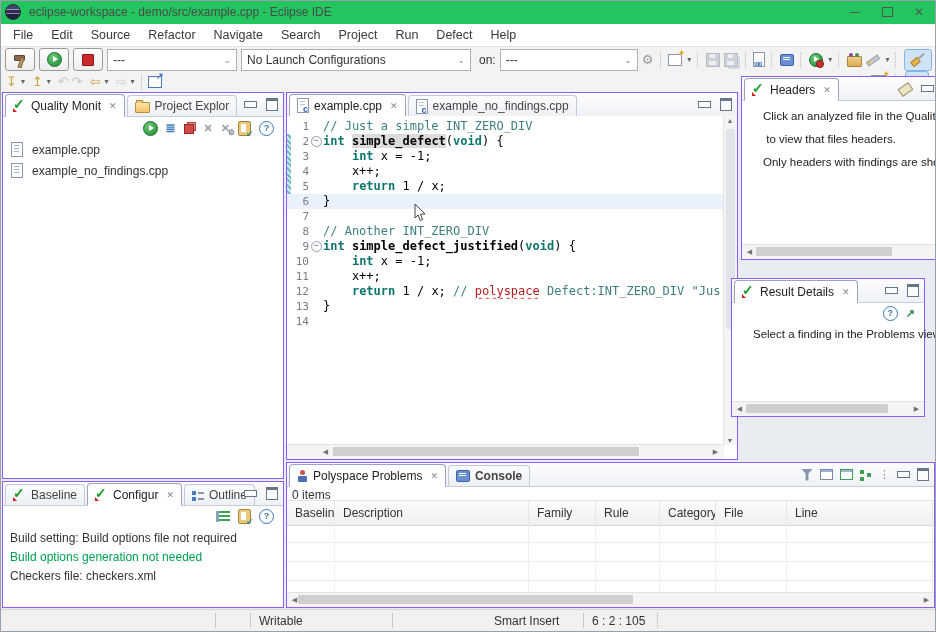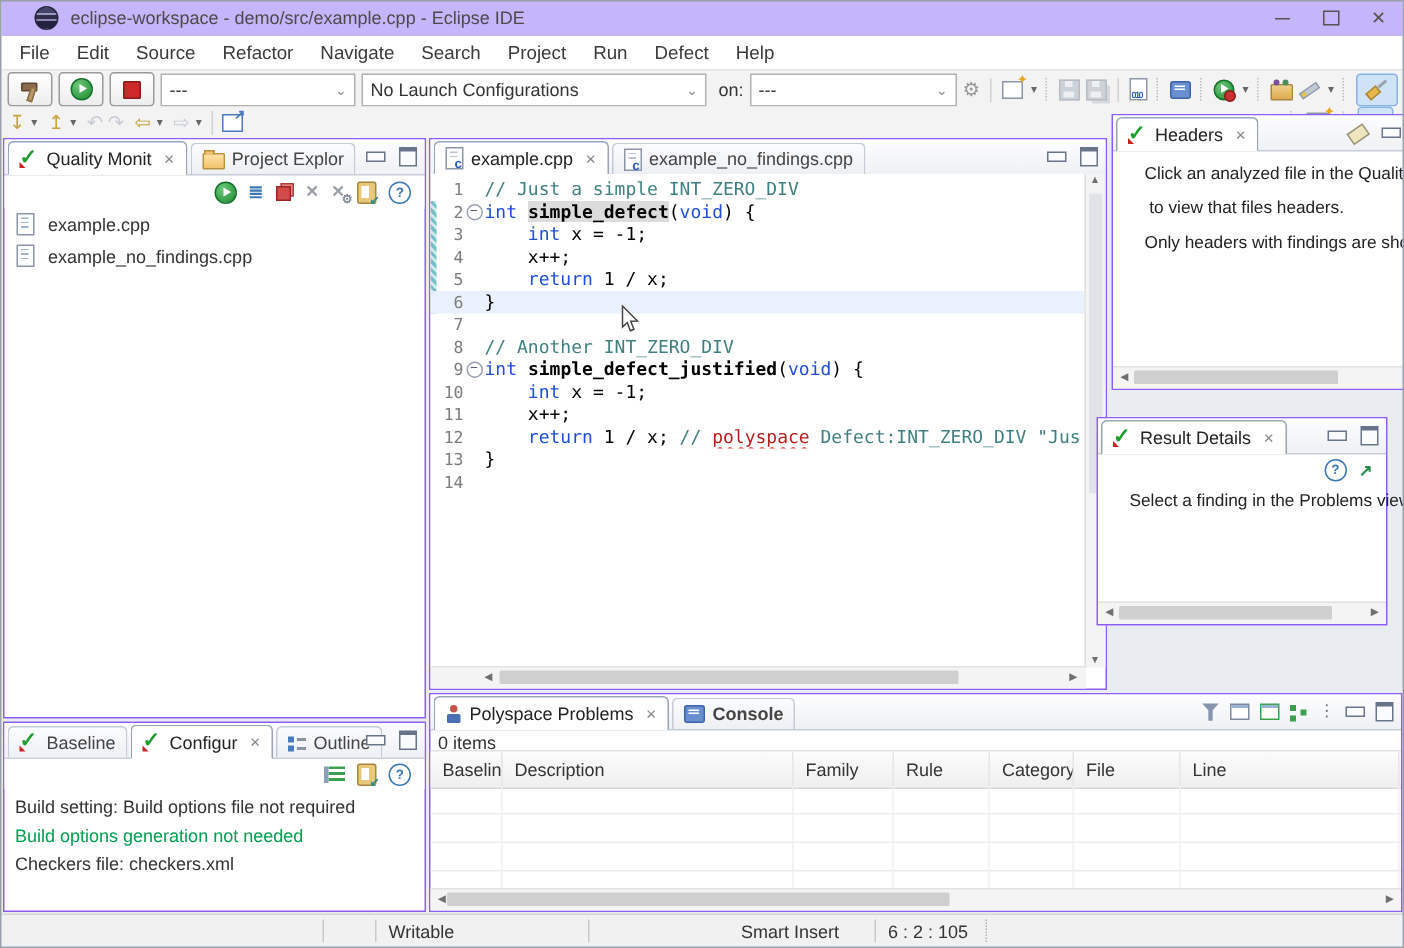--- a/index.html
+++ b/index.html
@@ -1,21 +1,21 @@
 <!DOCTYPE html>
 <html><head>
 <meta charset="utf-8">
 <style>
   html,body{margin:0;padding:0}
   body{width:936px;height:632px;position:relative;overflow:hidden;background:#fff;
        font-family:"Liberation Sans",sans-serif;font-size:12px;color:#333;-webkit-font-smoothing:antialiased}
   .winborder{position:absolute;inset:0;border:1px solid #9aa0aa;pointer-events:none;z-index:99}
 
   
-  .titlebar{position:absolute;left:1px;top:0;right:1px;height:24px;background:#c4b5fd;display:flex;align-items:center;padding-left:22px}
+  .titlebar{position:absolute;left:1px;top:0;right:1px;height:24px;background:#22c55e;display:flex;align-items:center;padding-left:4px}
   .eclipse-icon{width:14px;height:14px;border-radius:50%;border:1px solid #26263e;margin-right:8px;
     background:linear-gradient(180deg,#44446a 0 28%,#9a9ac0 28% 38%,#2e2e4c 38% 55%,#8a8ab4 55% 64%,#222240 64%)}
   .title-text{font-size:12px;color:#4a4a4a}
   .win-controls{margin-left:auto;display:flex}
   .wc{width:32px;height:23px;display:flex;align-items:center;justify-content:center;color:#555;font-size:12px}
   .wc-max i{display:block;width:9px;height:8px;border:1px solid #555}
   .wc-min i{display:block;width:10px;height:1px;background:#555}
 
   
   .menubar{position:absolute;left:1px;top:24px;right:1px;height:22px;background:#fff;display:flex;align-items:center;padding-left:3px}
@@ -138,21 +138,21 @@
     background:repeating-linear-gradient(45deg,#79bfc9 0 2px,#cfe9ec 2px 4px)}
   .code-lines{position:absolute;left:0;top:3px;right:0}
   .code-line{height:15px;display:flex;align-items:flex-start;font-family:"DejaVu Sans Mono","Liberation Mono",monospace;font-size:12px;line-height:15px}
   .code-line.current{background:#e9f2fc}
   .ln{width:22px;text-align:right;color:#7d7d7d;font-size:11px;flex:none;font-family:"DejaVu Sans Mono",monospace}
   .foldcol{width:14px;flex:none;display:flex;justify-content:center}
   .foldm{width:9px;height:9px;border:1px solid #98a0ae;border-radius:50%;background:#fff;color:#556;
          font-size:9px;line-height:7px;text-align:center;margin-top:2px;font-family:"Liberation Sans",sans-serif}
   .ctext{white-space:pre;flex:1 1 auto;overflow:hidden}
   .sg-plain{color:#000}
-  .sg-kw{color:#1d4ed8;font-weight:normal}
+  .sg-kw{color:#0f766e;font-weight:bold}
   .sg-fn{color:#000;font-weight:bold}
   .sg-occ{color:#000;font-weight:bold;background:#dcdcdc}
   .sg-comment{color:#3f7f7f}
   .sg-spell{color:#b91c1c;text-decoration:underline wavy #e05050;text-underline-offset:2px}
 
   
   .vscroll{position:absolute;right:0;top:23px;bottom:14px;width:13px;background:#f4f4f4;border-left:1px solid #e2e2e2}
   .varrow{position:absolute;left:0;width:12px;text-align:center;font-size:7px;color:#707070}
   .vthumb{position:absolute;left:2px;width:9px;background:#e0e3e8;border-radius:1px}
   .hscroll{position:absolute;left:0;bottom:0;height:14px;background:#f4f4f4;border-top:1px solid #e2e2e2}

